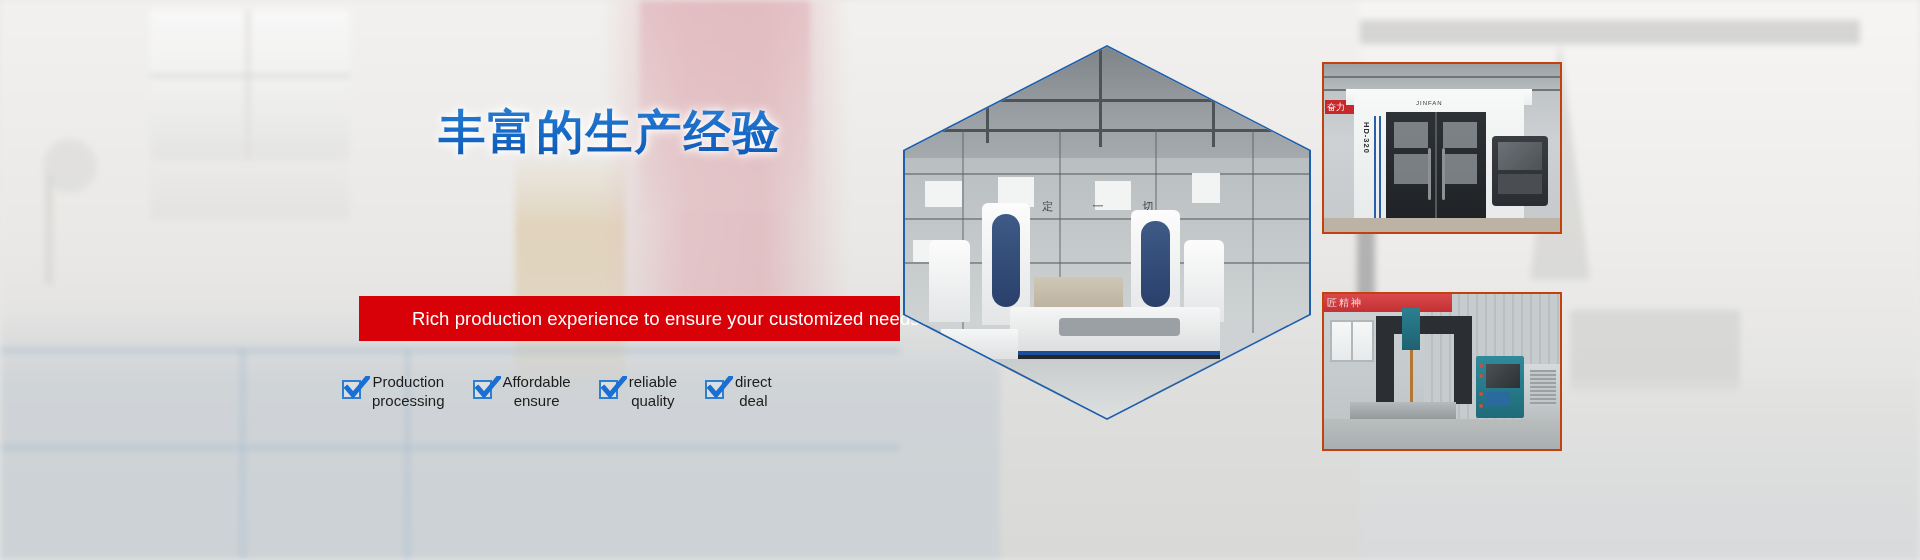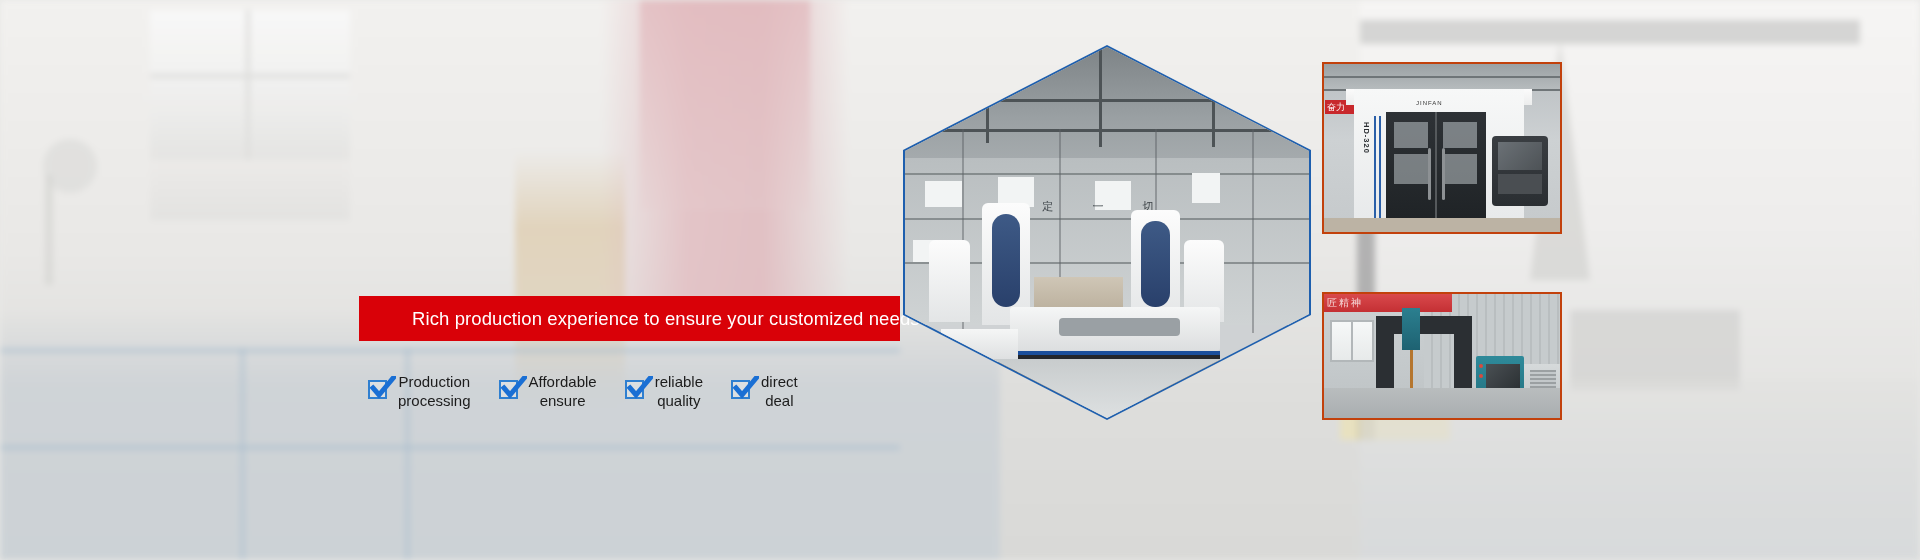--- a/index.html
+++ b/index.html
@@ -125,21 +125,21 @@
     position:absolute; left:359px; top:296px; width:541px; height:45px;
     background:#d90108;
     display:flex; align-items:center;
   }
   .redbar-text {
     color:#ffffff; font-size:18.5px; padding-left:53px; letter-spacing:.1px;
     white-space:nowrap;
   }
 
   .features {
-    position:absolute; left:368px; top:372px; width:560px; height:52px;
+    position:absolute; left:342px; top:372px; width:560px; height:52px;
     display:flex; align-items:flex-start;
   }
   .feature { display:flex; align-items:flex-start; margin-right:28px; }
   .cb {
     position:relative; width:19px; height:19px; flex:0 0 auto;
     border:2px solid #2f7fd0; background:rgba(255,255,255,.25);
     margin-top:8px;
   }
   .cb svg { position:absolute; left:0px; top:-6px; width:26px; height:24px; }
   .feature-label {
@@ -179,21 +179,21 @@
   .fx-bed { position:absolute; background:linear-gradient(180deg,#f5f6f6,#dcdedf); }
   .fx-window-dark { position:absolute; background:#9aa0a4; border-radius:4px; }
   .fx-pallet { position:absolute; background:linear-gradient(180deg,#cfc6b6,#b9ae9b); }
   .fx-sign { position:absolute; color:#3a4045; font-size:11px; letter-spacing:18px; }
 
   
   .rframe {
     position:absolute; border:2px solid #c2410c; overflow:hidden; background:#c9cdd0;
   }
   #rframe-top { left:1322px; top:62px; width:240px; height:172px; }
-  #rframe-bottom { left:1322px; top:292px; width:240px; height:128px; }
+  #rframe-bottom { left:1322px; top:292px; width:240px; height:159px; }
 
   
   .cnc-bg { position:absolute; inset:0; background:linear-gradient(180deg,#b9bec1 0%,#cdd1d3 45%,#c5c9cb 100%); }
   .cnc-roof { position:absolute; left:0; top:0; width:100%; height:26px;
     background:linear-gradient(180deg,#9ba1a4,#b7bcbe); }
   .cnc-roofline { position:absolute; left:0; width:100%; height:2px; background:#6f7578; }
   .cnc-body { position:absolute; left:30px; top:25px; width:170px; height:147px;
     background:linear-gradient(180deg,#f7f8f8,#e6e8e9); }
   .cnc-top { position:absolute; left:22px; top:25px; width:186px; height:16px;
     background:linear-gradient(180deg,#fbfbfb,#eceded); }
@@ -267,20 +267,21 @@
       <div class="bg-r-tri"></div>
       <div class="bg-r-block"></div>
       <div class="bg-r-dark"></div>
       <div class="bg-r-cyan"></div>
       <div class="bg-r-yellow"></div>
       <div class="bg-r-floor"></div>
     </div>
   </div>
 
   <div class="headline">
+    <span>丰富的生产经验</span>
   </div>
 
   <div class="redbar">
     <span class="redbar-text">Rich production experience to ensure your customized needs</span>
   </div>
 
   <div class="features">
 
     <div class="feature">
       <span class="cb">

